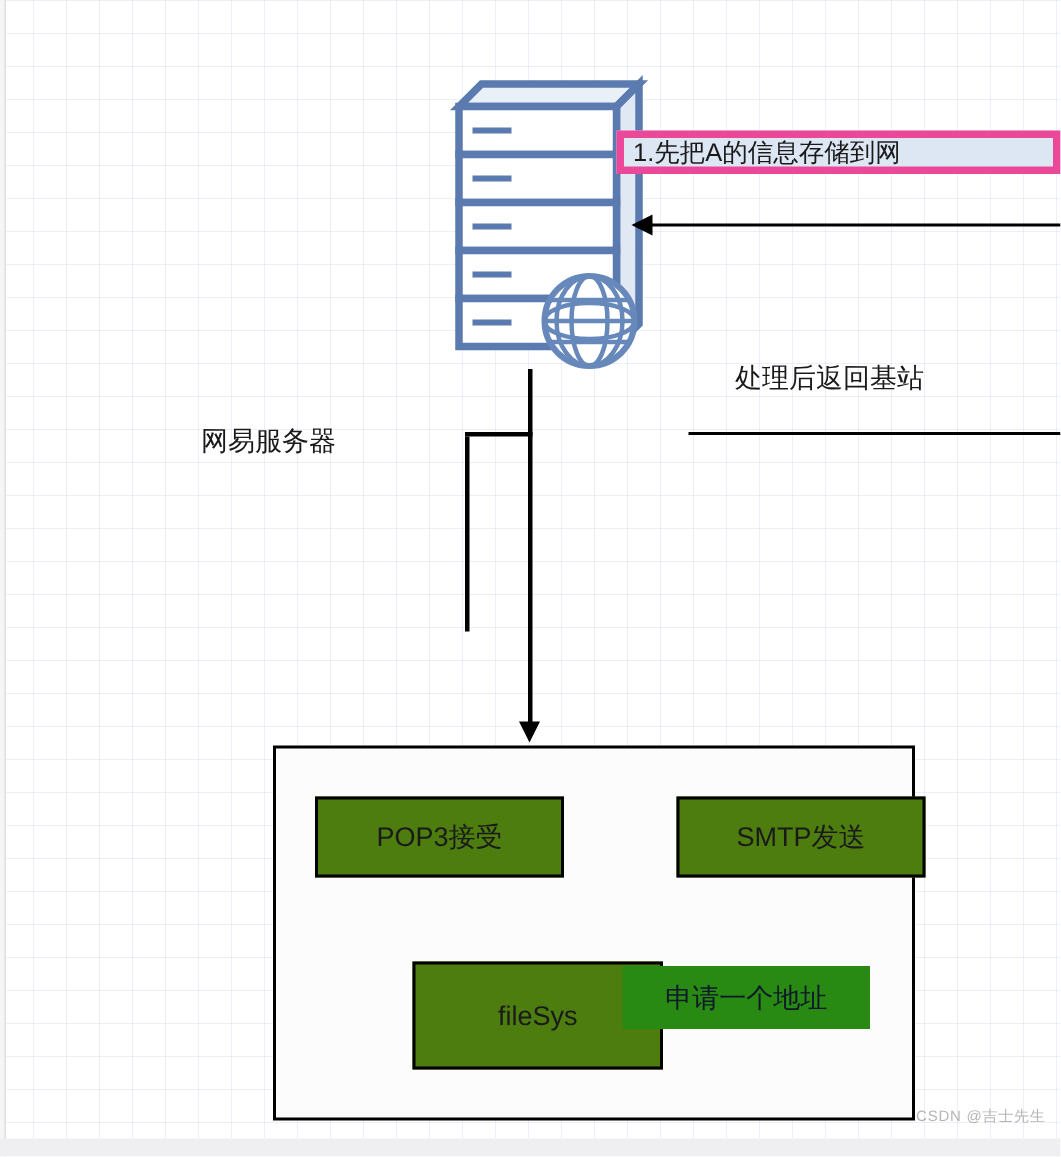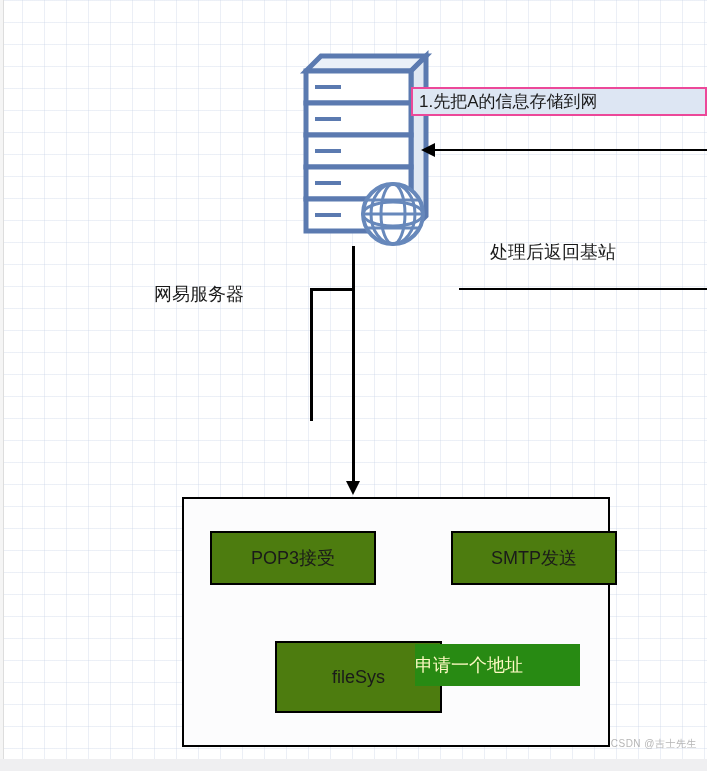--- a/index.html
+++ b/index.html
@@ -24,21 +24,21 @@
       top: 0; left: 0;
       width: 4px; height: 771px;
       background: #f5f5f5;
       border-right: 1px solid #ddd;
     }
     .abs { position: absolute; }
     .info-box {
       left: 411px; top: 87px;
       width: 296px; height: 29px;
       background: #dde6f3;
-      border: 2px solid #ec4899;
+      border: 5px solid #ec4899;
       display: flex; align-items: center;
       padding-left: 6px;
       font-size: 17px;
       color: #1a1a1a;
     }
     .arrow-line-1 {
       left: 434px; top: 149px;
       width: 273px; height: 2px;
       background: #000;
     }
@@ -56,21 +56,20 @@
     }
     .return-line {
       left: 459px; top: 288px;
       width: 248px; height: 2px;
       background: #000;
     }
     .server-label {
       left: 134px; top: 282px;
       font-size: 18px;
       color: #1a1a1a;
-      padding-left: 20px;
     }
     .server-icon {
       left: 271px; top: 46px;
     }
     .v-line {
       left: 352px; top: 246px;
       width: 3px; height: 236px;
       background: #000;
     }
     .elbow {
@@ -114,24 +113,24 @@
       width: 166px; height: 54px; margin-left: 40px;
     }
     .filesys-box {
       left: 275px; top: 641px;
       width: 167px; height: 72px;
     }
     .apply-btn {
       left: 415px; top: 644px;
       width: 165px; height: 42px;
       background: #288a13;
-      color: #fef9c3;
+      color: #0f172a;
       display: flex;
       align-items: center;
-      justify-content: flex-start;
+      justify-content: center;
       font-size: 18px;
       font-weight: normal;
     }
     .watermark {
       position: absolute;
       right: 10px;
       bottom: 20px;
       font-size: 10px;
       color: rgba(120,120,120,0.55);
       letter-spacing: 0.5px;

